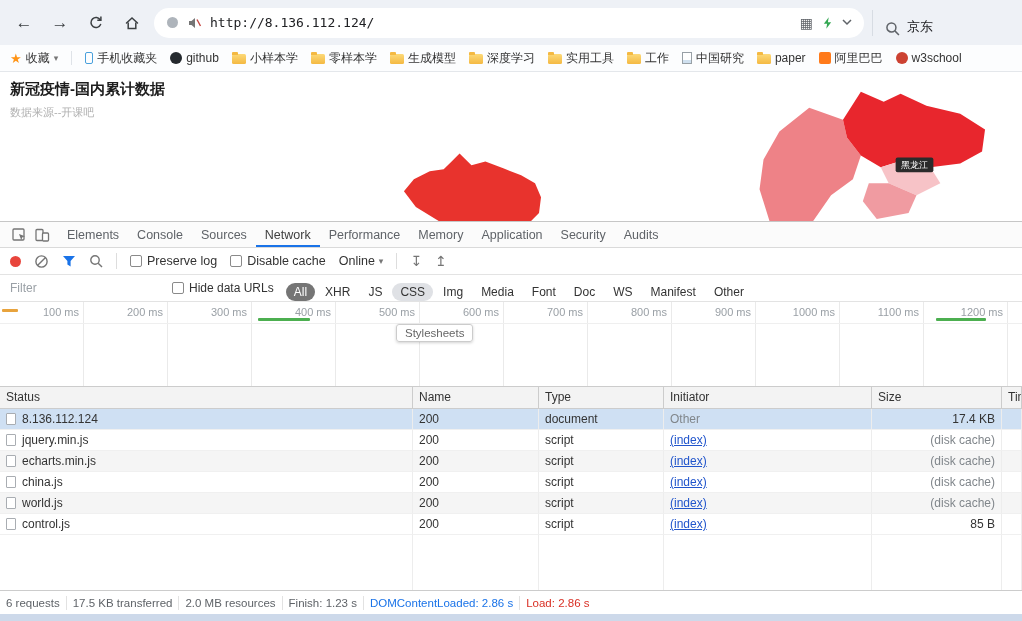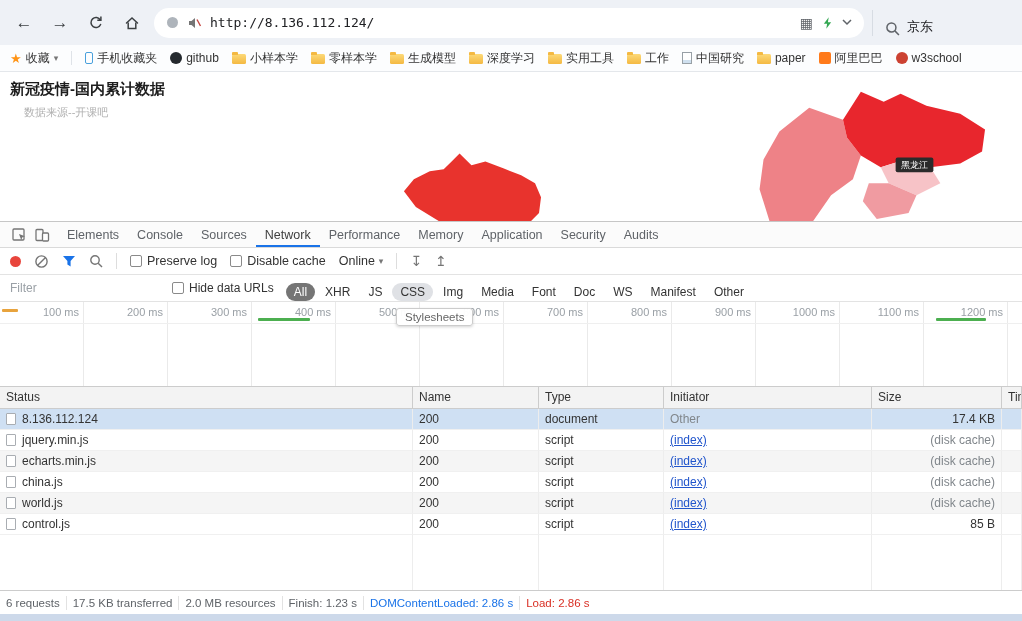--- a/index.html
+++ b/index.html
@@ -34,21 +34,21 @@
   .phone { width:8px; height:12px; border:1.5px solid #49a0dc; border-radius:2px; flex:none; }
   .gh { width:12px; height:12px; border-radius:50%; background:#24292e; flex:none; }
   .doc { width:10px; height:12px; border:1px solid #98a0a6; background:#fff; flex:none;
          box-shadow:inset 0 -3px 0 #cfe0ef; }
   .ali { width:12px; height:12px; background:#ff7a1a; border-radius:2px; flex:none; }
   .w3 { width:12px; height:12px; background:#cc4232; border-radius:50%; flex:none; }
 
   
   .page { position:relative; height:149px; background:#fff; overflow:hidden; }
   .page-title { position:absolute; left:10px; top:8px; font-size:15px; font-weight:bold; color:#1d1d1d; }
-  .page-subtitle { position:absolute; left:24px; top:33px; font-size:11px; color:#b0b0b0; }
+  .page-subtitle { position:absolute; left:10px; top:33px; font-size:11px; color:#b0b0b0; }
   .map-svg { position:absolute; right:0; top:0; width:660px; height:149px; }
 
   
   .devtools { border-top:1px solid #c6c6c6; font-size:12px; }
   .dt-tabs { height:26px; display:flex; align-items:stretch; background:#fbfbfb; border-bottom:1px solid #dadada;
              padding-left:4px; }
   .dt-tabicons { display:flex; align-items:center; gap:6px; padding:0 8px; }
   .dt-tab { padding:0 9px; display:flex; align-items:center; font-size:12.5px; color:#5f6368; cursor:pointer; }
   .dt-tab.active { color:#404040; box-shadow:inset 0 -2px 0 #1a73e8; }
 
@@ -72,21 +72,21 @@
 
   .dt-overview { position:relative; height:84px; background:#fff; }
   .tick-row { position:absolute; inset:0; display:flex; }
   .tick { width:84px; height:100%; border-right:1px solid #eaeaea; font-size:11px; color:#9aa0a6;
           text-align:right; padding:4px 4px 0 0; flex:none; }
   .hairline { position:absolute; left:0; right:0; top:21px; height:1px; background:#efefef; }
   .mark { position:absolute; height:3px; border-radius:1px; }
   .mark.orange { left:2px; top:7px; width:16px; background:#e8a33d; }
   .mark.green1 { left:258px; top:16px; width:52px; background:#4caf50; }
   .mark.green2 { left:936px; top:16px; width:50px; background:#4caf50; }
-  .dt-tooltip { position:absolute; left:396px; top:6px; background:rgba(255,255,255,.96);
+  .dt-tooltip { position:absolute; left:396px; top:22px; background:rgba(255,255,255,.96);
                 border:1px solid #ccc; border-radius:3px; padding:2px 8px; font-size:11.5px; color:#666;
                 box-shadow:0 1px 3px rgba(0,0,0,.18); }
 
   .dt-table { height:204px; display:flex; flex-direction:column; }
   .grid { display:grid; grid-template-columns:413px 126px 125px 208px 130px 1fr; }
   .th { background:#f3f3f3; border-top:1px solid #ccc; border-bottom:1px solid #ccc; height:23px; }
   .th .hcell { padding:3px 6px; border-right:1px solid #ccc; font-size:12px; color:#333;
                white-space:nowrap; overflow:hidden; }
   .row { cursor:pointer; }
   .row:nth-child(odd) { background:#f5f5f5; }

